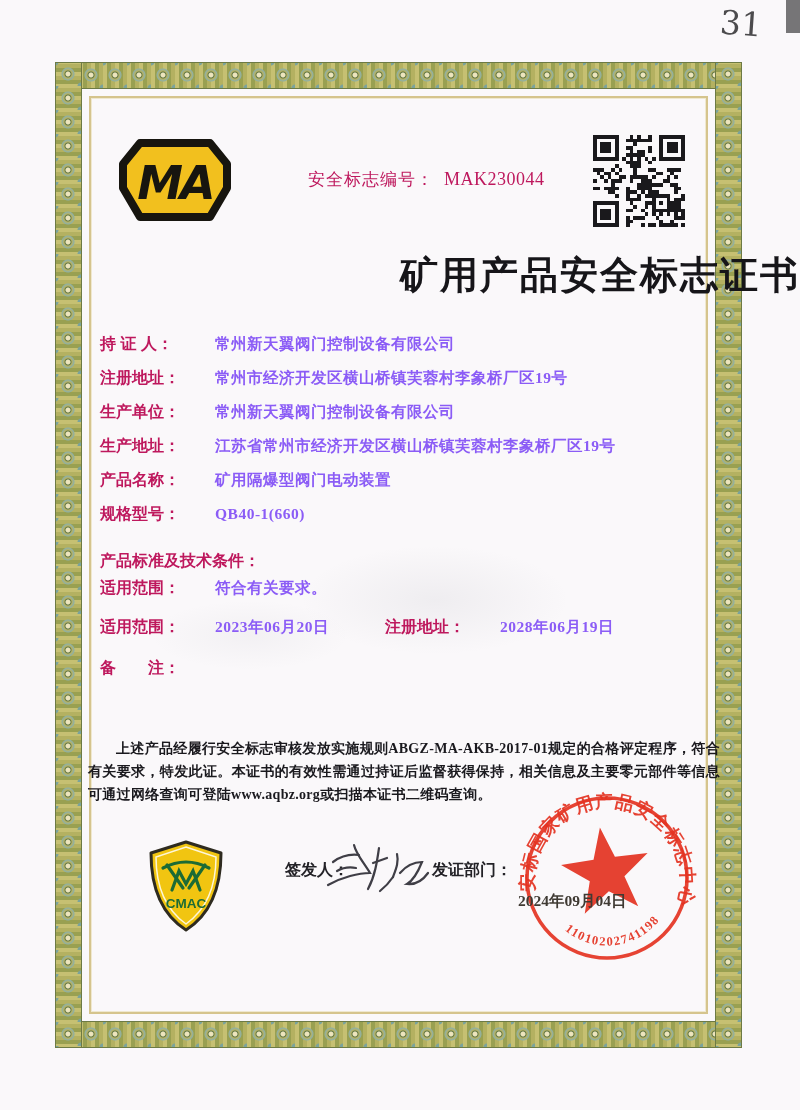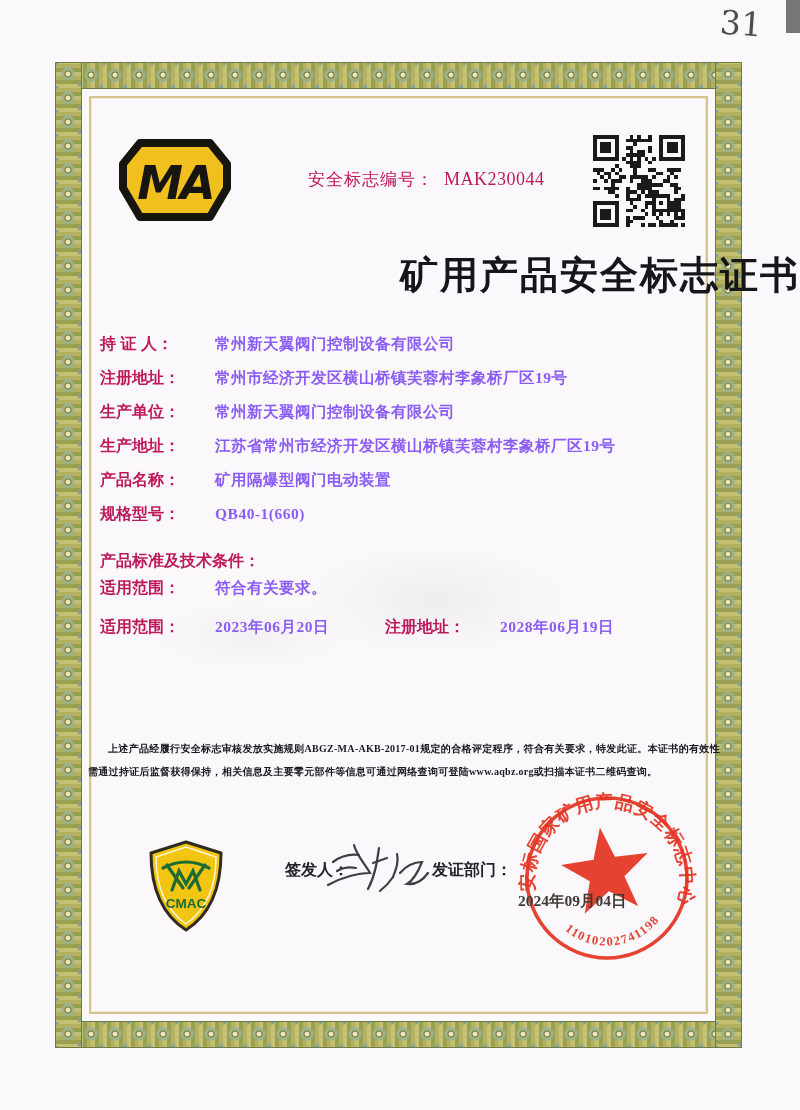--- a/index.html
+++ b/index.html
@@ -63,21 +63,21 @@
   .fvalue { font-weight:700; font-size:15.5px; color:#8b5cf6; letter-spacing:0.5px; line-height:19px; }
   .frow-std { margin-top:17px; margin-bottom:6px; }
   .frow-std .flabel { min-width:180px; padding-top:9px; }
   .frow-std .fvalue { width:368px; line-height:23px; }
   .frow-dates { margin-top:18px; }
   .fvalue-date { white-space:nowrap;text-align:right; }
   .flabel-valid { margin-left:56px; }
   .frow-remark { margin-top:20px; }
 
   
-  .legal { position:absolute; left:88px; top:737px; width:632px; font-size:10px; font-weight:700;
+  .legal { position:absolute; left:88px; top:737px; width:632px; font-size:14px; font-weight:700;
     color:#1a191e; line-height:23px; text-indent:2em; letter-spacing:0.3px; text-align:justify; }
 
   
   .cmac { position:absolute; left:143px; top:838px; width:86px; height:96px; }
   .signer-label, .dept-label { position:absolute; top:860px;
     font-family:"Liberation Sans","DejaVu Sans",sans-serif; font-weight:700; font-size:16px; color:#232227; }
   .signer-label { left:285px; }
   .dept-label { left:432px; }
   .signature { position:absolute; left:325px; top:832px; width:108px; height:72px; }
 
@@ -438,20 +438,23 @@
     <div class="frow">
       <span class="flabel">适用范围：</span>
       <span class="fvalue">符合有关要求。</span>
     </div>
     <div class="frow frow-dates">
       <span class="flabel">适用范围：</span>
       <span class="fvalue fvalue-date">2023年06月20日</span>
       <span class="flabel flabel-valid">注册地址：</span>
       <span class="fvalue fvalue-date">2028年06月19日</span>
     </div>
+    <div class="frow frow-remark">
+      <span class="flabel">备　　注：</span>
+    </div>
   </div>
 
   <div class="legal">上述产品经履行安全标志审核发放实施规则ABGZ-MA-AKB-2017-01规定的合格评定程序，符合有关要求，特发此证。本证书的有效性需通过持证后监督获得保持，相关信息及主要零元部件等信息可通过网络查询可登陆www.aqbz.org或扫描本证书二维码查询。</div>
 
   <div class="cmac">
     <svg viewBox="0 0 86 96">
       <path d="M43,4 L78,15 C78,50 68,76 43,92 C18,76 8,50 8,15 Z" fill="#f1c511" stroke="#2e2b20" stroke-width="3" stroke-linejoin="round"></path>
       <path d="M43,9 L73,19 C73,49 64,71 43,86 C22,71 13,49 13,19 Z" fill="none" stroke="#fdf6da" stroke-width="1.5"></path>
       <g stroke="#1c6b35" stroke-width="3.2" fill="none" stroke-linecap="round">
         <path d="M20,30 Q43,18 66,30"></path>

